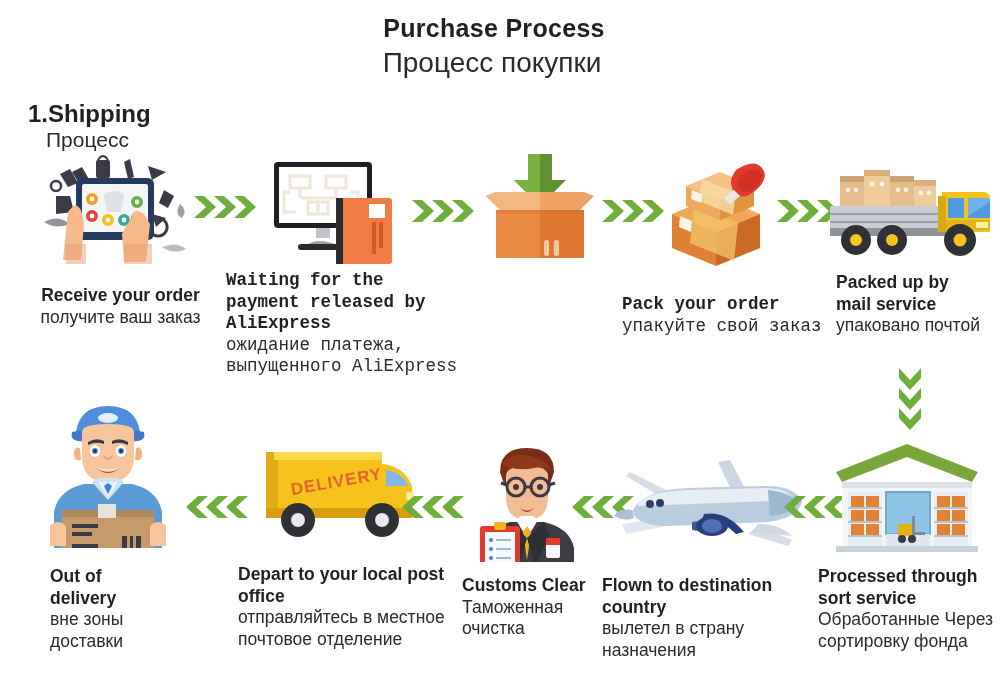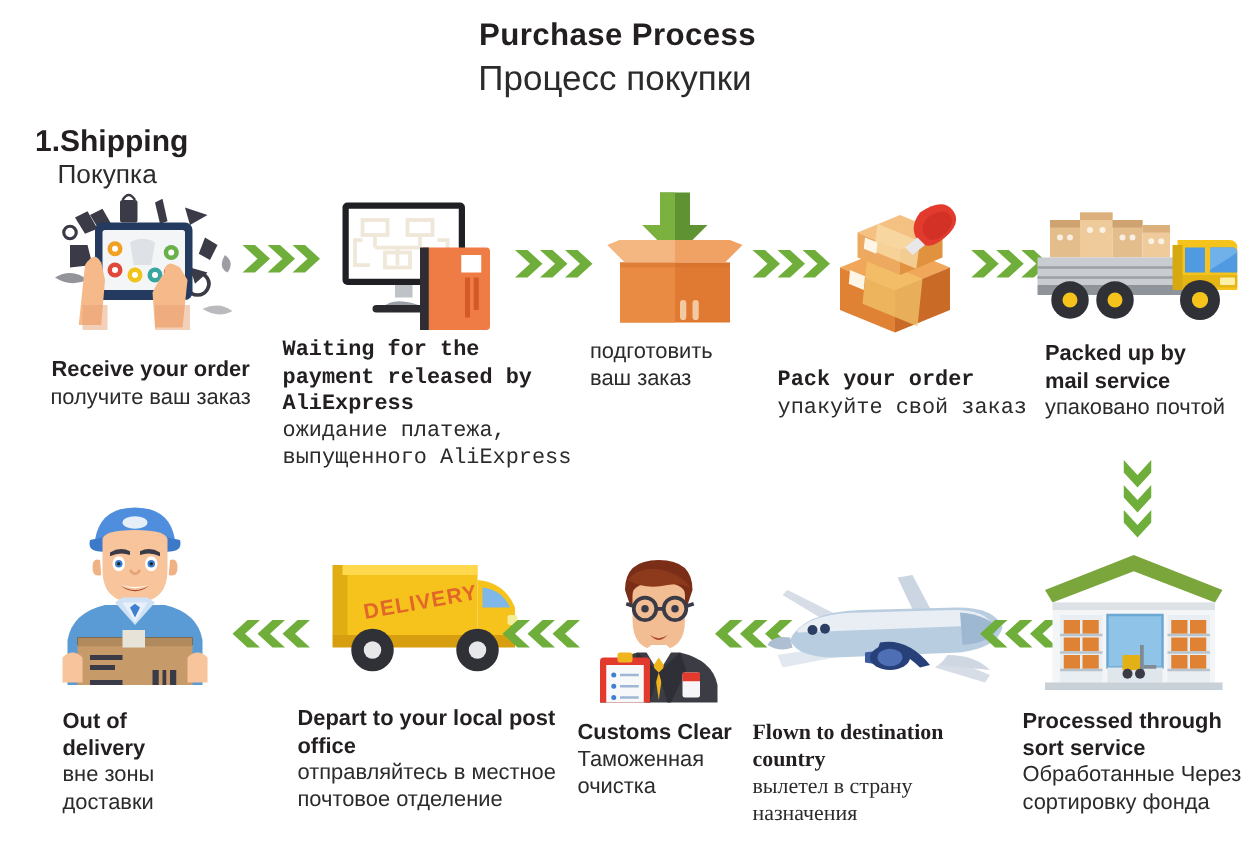--- a/index.html
+++ b/index.html
@@ -34,21 +34,21 @@
   .art{position:absolute;}
   .art svg{display:block;}
 </style>
 </head>
 <body>
 
 <div class="abs" id="title-en">Purchase Process</div>
 <div class="abs" id="title-ru"><span>Процесс покупки</span></div>
 
 <div class="abs" id="sec-en">1.Shipping</div>
-<div class="abs" id="sec-ru">Покупка</div>
+<div class="abs" id="sec-ru">Процесс</div>
 
 <div class="art" style="left:32px;top:152px;">
 <svg width="160" height="115" viewBox="0 0 160 115">
   <g fill="#3b3b47">
     <path d="M28 22 l10 -5 8 14 -10 4z"></path>
         <path d="M40 20 l10 -5 8 14 -10 4z"></path>
     <rect x="64" y="8" width="14" height="18" rx="2"></rect>
         <path d="M66 8 q5 -8 10 0" fill="none" stroke="#3b3b47" stroke-width="2"></path>
     <path d="M92 10 l6 -3 4 18 -6 2z"></path>
     <path d="M116 14 l18 6 -14 8z"></path>
@@ -255,21 +255,20 @@
   <span class="en">Receive your order</span>
   <span class="ru">получите ваш заказ</span>
 </div>
 
 <div class="abs cap" style="left:226px;top:270px;width:240px;font-family:Liberation Mono, monospace;">
   <span class="en">Waiting for the payment released by AliExpress</span>
   <span class="ru">ожидание платежа, выпущенного AliExpress</span>
 </div>
 
 <div class="abs cap" style="left:472px;top:270px;width:125px;">
-  <span class="ru">подготовить ваш заказ</span>
 </div>
 
 <div class="abs cap" style="left:622px;top:294px;width:200px;font-family:Liberation Mono, monospace;">
   <span class="en">Pack your order</span>
   <span class="ru">упакуйте свой заказ</span>
 </div>
 
 <div class="abs cap" style="left:836px;top:272px;width:150px;">
   <span class="en">Packed up by mail service</span>
   <span class="ru">упаковано почтой</span>
@@ -521,21 +520,21 @@
 <div class="abs cap" style="left:238px;top:564px;width:212px;">
   <span class="en">Depart to your local post office</span>
   <span class="ru">отправляйтесь в местное почтовое отделение</span>
 </div>
 
 <div class="abs cap" style="left:462px;top:575px;width:125px;">
   <span class="en">Customs Clear</span>
   <span class="ru">Таможенная очистка</span>
 </div>
 
-<div class="abs cap" style="left:602px;top:575px;width:205px;font-family:Liberation Serif, serif;">
+<div class="abs cap" style="left:602px;top:575px;width:205px;">
   <span class="en">Flown to destination country</span>
   <span class="ru">вылетел в страну назначения</span>
 </div>
 
 <div class="abs cap" style="left:818px;top:566px;width:182px;">
   <span class="en">Processed through sort service</span>
   <span class="ru">Обработанные Через сортировку фонда</span>
 </div>
 
 </body></html>

